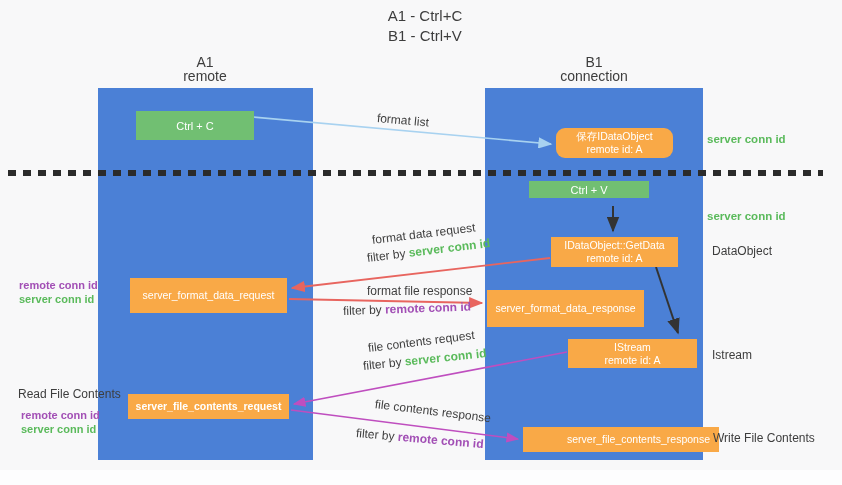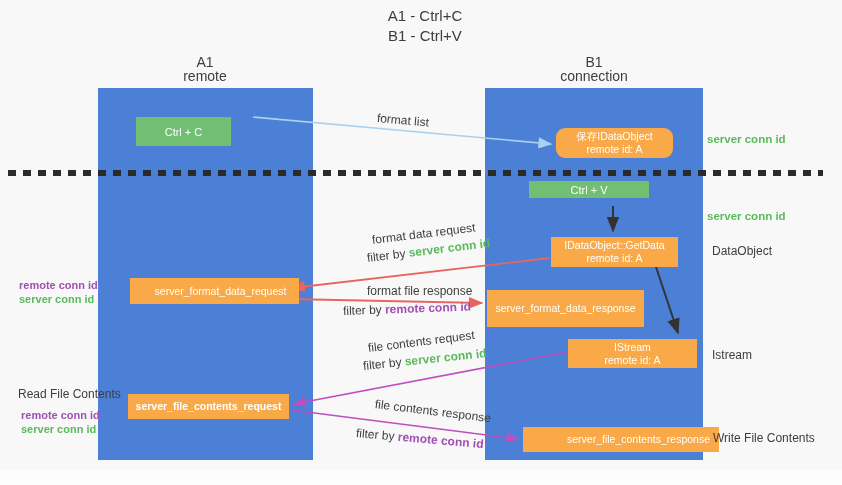--- a/index.html
+++ b/index.html
@@ -13,25 +13,25 @@
   .lane-b1{left:485px;top:88px;width:218px;height:372px;}
   .lane-header{position:absolute;width:120px;text-align:center;font-size:14px;
                line-height:14px;color:#3d3d3d;}
   .hdr-a1{left:145px;top:55px;}
   .hdr-b1{left:534px;top:55px;}
   svg.arrows{position:absolute;left:0;top:0;z-index:2;}
   .node{position:absolute;z-index:3;display:flex;flex-direction:column;align-items:center;
         justify-content:center;color:#fff;text-align:center;}
   .node.green{background:#71bf72;font-size:11px;}
   .node.orange{background:#f9a947;font-size:10.5px;line-height:13px;}
-  .n-ctrlc{left:136px;top:117px;width:95px;height:29px;}
+  .n-ctrlc{left:136px;top:111px;width:118px;height:29px;}
   .n-save{left:556px;top:128px;width:117px;height:30px;border-radius:9px;}
   .n-ctrlv{left:529px;top:181px;width:120px;height:17px;}
   .n-getdata{left:551px;top:237px;width:127px;height:30px;}
-  .n-freq{left:130px;top:278px;width:157px;height:26px;padding-left:12px;}
+  .n-freq{left:130px;top:278px;width:157px;height:35px;}
   .n-fresp{left:487px;top:290px;width:157px;height:37px;}
   .n-istream{left:568px;top:339px;width:129px;height:29px;}
   .n-creq{left:128px;top:394px;width:161px;height:25px;font-weight:bold;}
   .n-cresp{left:523px;top:427px;width:161px;height:25px;padding-left:35px;}
   .flabel{position:absolute;z-index:3;font-size:12px;color:#3f3f3f;white-space:nowrap;
           transform-origin:left center;}
   .green-t{color:#5aba5b;font-weight:bold;}
   .purple-t{color:#a24fb5;font-weight:bold;}
   .side{position:absolute;z-index:3;font-size:12px;color:#3d3d3d;white-space:nowrap;}
   .side.bold-g{color:#5aba5b;font-weight:bold;font-size:11.5px;}

